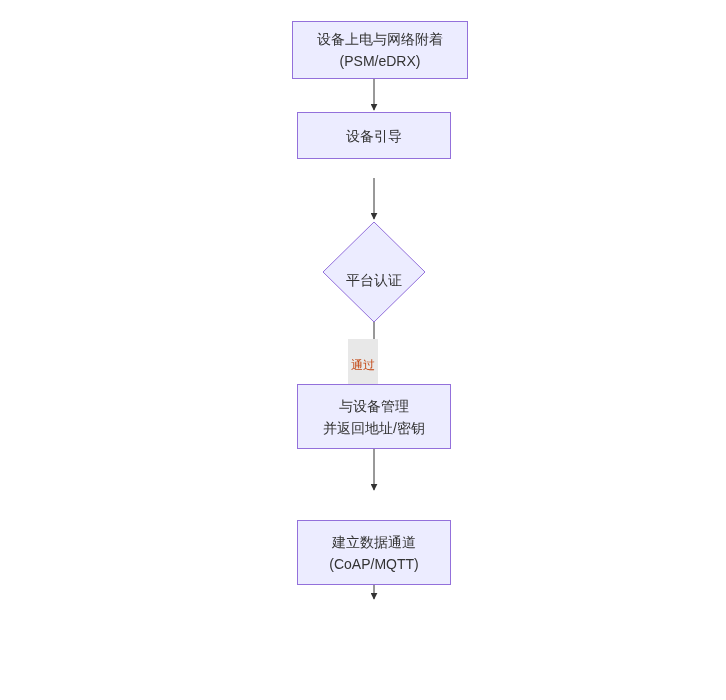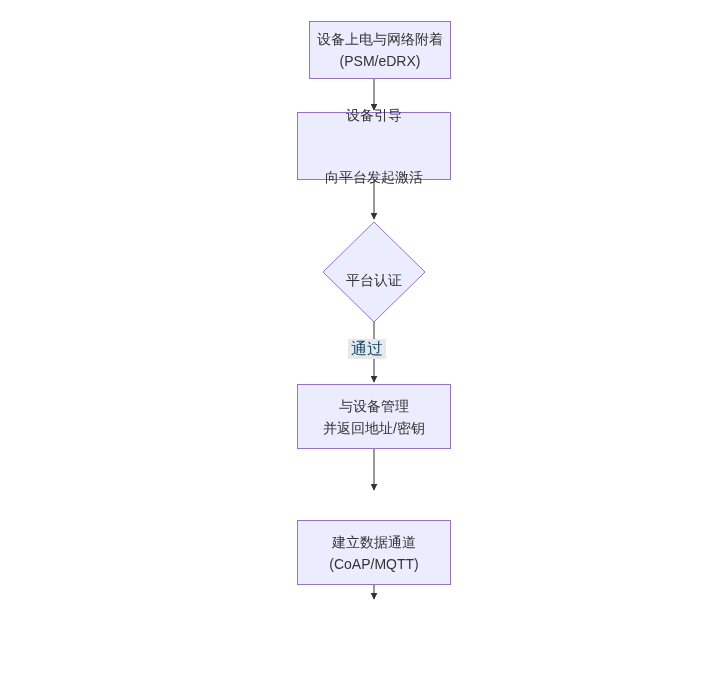--- a/index.html
+++ b/index.html
@@ -38,24 +38,24 @@
     transform: translate(-50%, -50%);
     color: #333333;
     font-size: 14px;
     white-space: nowrap;
   }
   .edge-label {
     position: absolute;
     left: 348px;
     top: 339px;
     background: #e8e8e8;
-    color: #0c4a6e;
-    font-size: 16px;
+    color: #c2410c;
+    font-size: 12px;
     line-height: 20px;
-    padding: 0 3px;
+    padding: 16px 3px;
     white-space: nowrap;
   }
 </style>
 </head>
 <body>
 
 <div class="canvas">
 
   <svg class="edge-layer" width="726" height="700" viewBox="0 0 726 700" xmlns="http://www.w3.org/2000/svg">
     <defs>
@@ -66,28 +66,27 @@
 
     <line x1="374" y1="79" x2="374" y2="110" stroke="#333333" stroke-width="1" marker-end="url(#arrow)"></line>
     <line x1="374" y1="178" x2="374" y2="219" stroke="#333333" stroke-width="1" marker-end="url(#arrow)"></line>
     <line x1="374" y1="322" x2="374" y2="382" stroke="#333333" stroke-width="1" marker-end="url(#arrow)"></line>
     <line x1="374" y1="449" x2="374" y2="490" stroke="#333333" stroke-width="1" marker-end="url(#arrow)"></line>
     <line x1="374" y1="557" x2="374" y2="599" stroke="#333333" stroke-width="1" marker-end="url(#arrow)"></line>
 
     <polygon points="374,222 425,272 374,322 323,272" fill="#ECECFF" stroke="#9370DB" stroke-width="1"></polygon>
   </svg>
 
-  <div class="node" style="left:309px; top:21px; width:142px; height:58px;">
+  <div class="node" style="left:292px; top:21px; width:176px; height:58px;">
     <span>设备上电与网络附着</span>
     <span>(PSM/eDRX)</span>
   </div>
 
-  <div class="node" style="left:297px; top:112px; width:154px; height:68px;gap:40px;">
+  <div class="node" style="left:297px; top:112px; width:154px; height:47px;gap:40px;">
     <span>设备引导</span>
-    <span>向平台发起激活</span>
   </div>
 
   <div class="diamond-text">平台认证</div>
 
   <div class="edge-label">通过</div>
 
   <div class="node" style="left:297px; top:384px; width:154px; height:65px;">
     <span>与设备管理</span>
     <span>并返回地址/密钥</span>
   </div>

